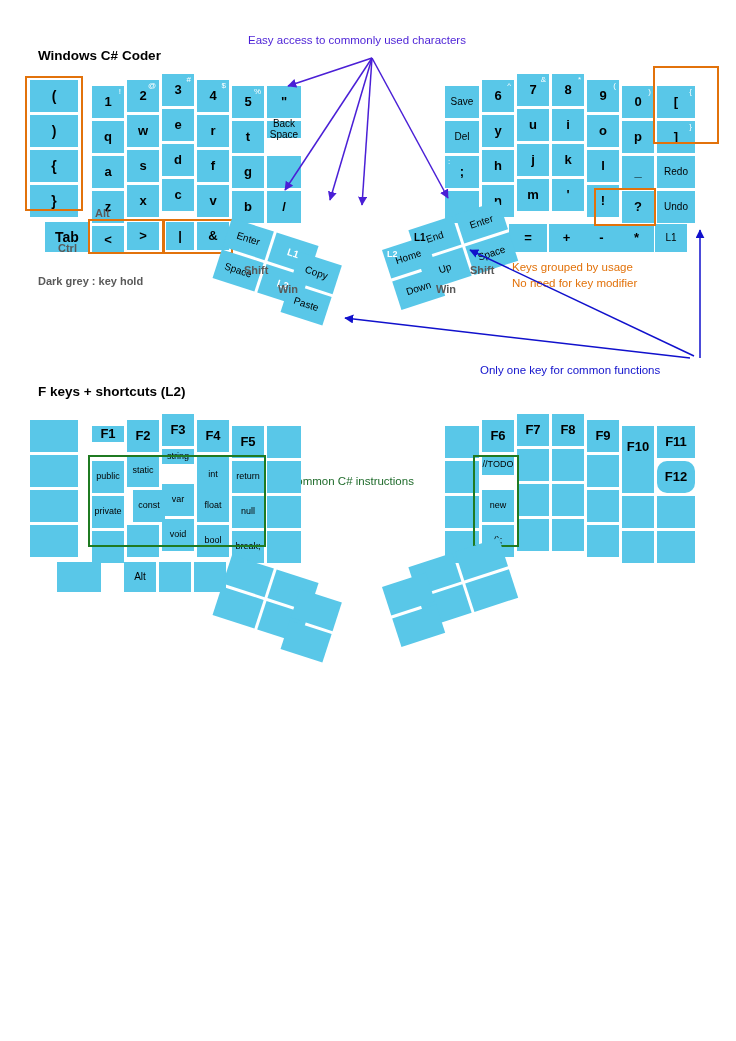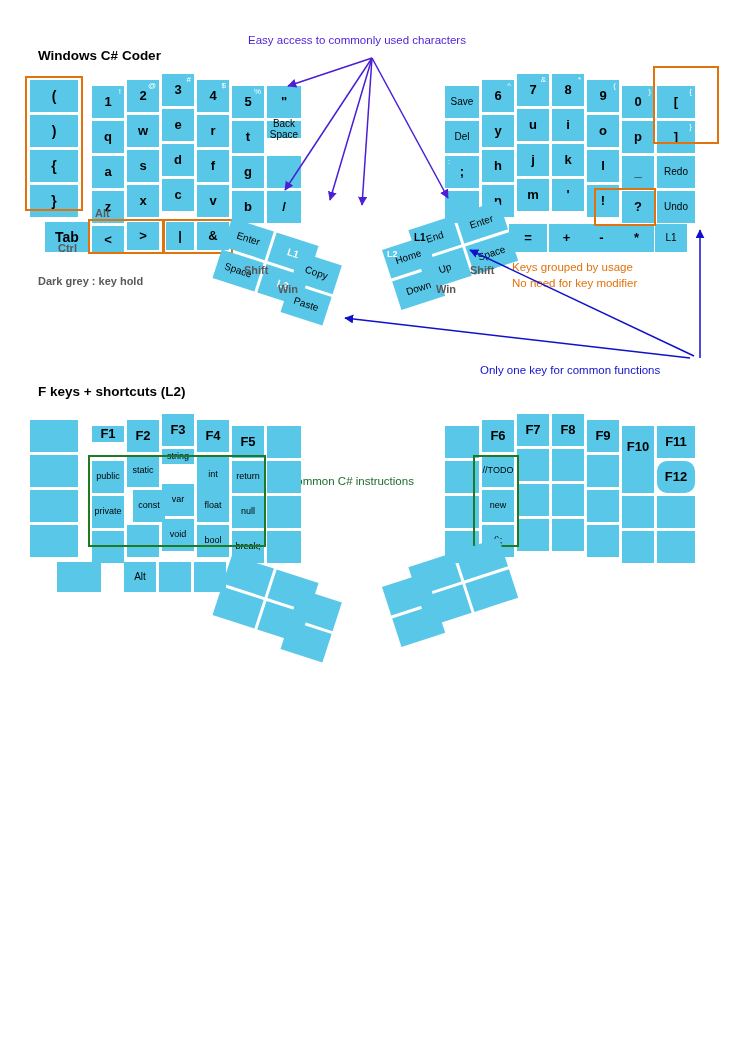--- a/index.html
+++ b/index.html
@@ -255,21 +255,21 @@
     <div class="key" style="left:0px;top:0px;width:44px;height:30px;"></div>
     <div class="key" style="left:0px;top:33px;width:44px;height:30px;"></div>
   </div>
 
   <div class="key" style="left:445px;top:426px;width:34px;height:32px;"></div>
   <div class="key" style="left:445px;top:461px;width:34px;height:32px;"></div>
   <div class="key" style="left:445px;top:496px;width:34px;height:32px;"></div>
   <div class="key" style="left:445px;top:531px;width:34px;height:32px;"></div>
 
   <div class="key med" style="left:482px;top:420px;width:32px;height:32px;">F6</div>
-  <div class="key xs" style="left:482px;top:455px;width:32px;height:32px;">//TODO</div>
+  <div class="key xs" style="left:482px;top:455px;width:32px;height:20px;">//TODO</div>
   <div class="key xs" style="left:482px;top:490px;width:32px;height:32px;">new</div>
   <div class="key xs" style="left:482px;top:525px;width:32px;height:32px;">();</div>
 
   <div class="key med" style="left:517px;top:414px;width:32px;height:32px;">F7</div>
   <div class="key" style="left:517px;top:449px;width:32px;height:32px;"></div>
   <div class="key" style="left:517px;top:484px;width:32px;height:32px;"></div>
   <div class="key" style="left:517px;top:519px;width:32px;height:32px;"></div>
 
   <div class="key med" style="left:552px;top:414px;width:32px;height:32px;">F8</div>
   <div class="key" style="left:552px;top:449px;width:32px;height:32px;"></div>

